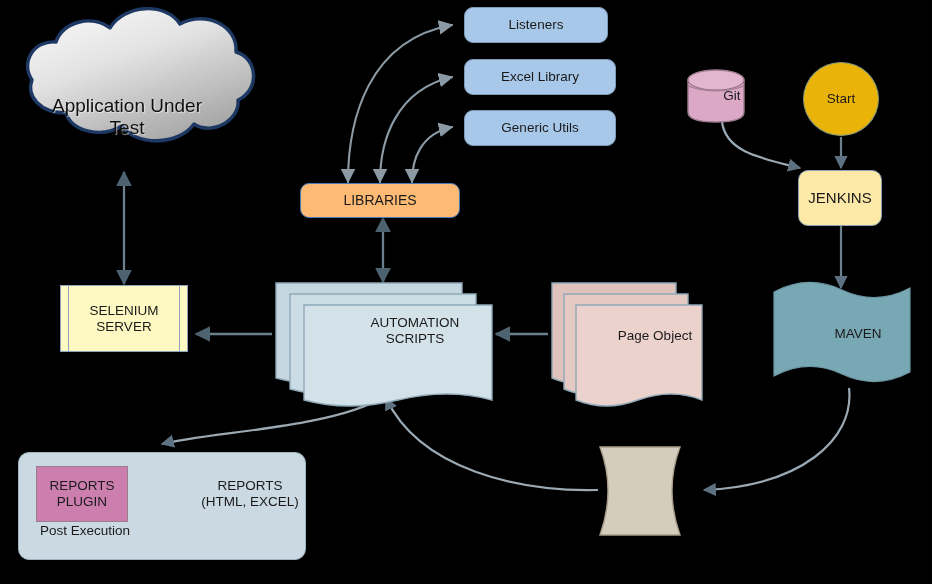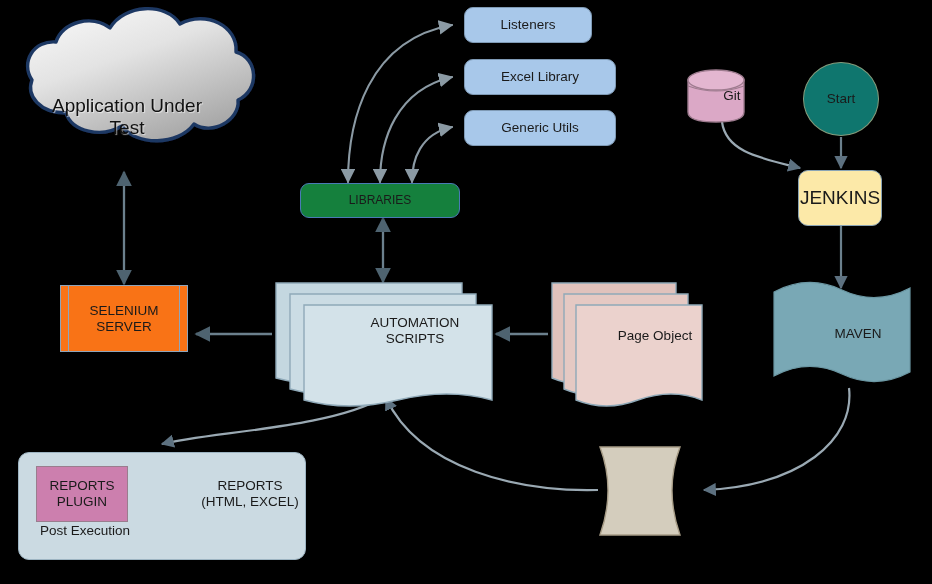--- a/index.html
+++ b/index.html
@@ -6,38 +6,38 @@
   #canvas{position:relative;width:932px;height:584px;background:#000;overflow:hidden;
           font-family:"Liberation Sans",sans-serif;}
   #svg{position:absolute;left:0;top:0;width:932px;height:584px;}
   .node{position:absolute;display:flex;align-items:center;justify-content:center;
         text-align:center;color:#1a1a1a;box-sizing:border-box;line-height:1.18;}
   .lbl{pointer-events:none;}
 
   
   .pill{background:#a8c8ea;border:1.3px solid #7f9ab5;border-radius:9px;font-size:13.5px;
         box-shadow:1px 1px 2px rgba(0,0,0,.35);}
-  .pill-main{background:#15803d;border:1.3px solid #4a7ab5;border-radius:9px;font-size:12px;
+  .pill-main{background:#fdba74;border:1.3px solid #4a7ab5;border-radius:9px;font-size:14px;
         box-shadow:1px 1px 2px rgba(0,0,0,.35);}
 
   
-  .jenkins{background:#fce9a8;border:1.6px solid #8aa4b5;border-radius:10px;font-size:19px;}
-
-  
-  .selenium{background:#f97316;border:1.4px solid #8fa5bb;font-size:13.5px;}
+  .jenkins{background:#fce9a8;border:1.6px solid #8aa4b5;border-radius:10px;font-size:15px;}
+
+  
+  .selenium{background:#fef9c3;border:1.4px solid #8fa5bb;font-size:13.5px;}
   .selenium:before,.selenium:after{content:"";position:absolute;top:0;bottom:0;width:0;
         border-left:1.4px solid #8fa5bb;}
   .selenium:before{left:7px;} .selenium:after{right:7px;}
 
   
   .postexec{background:#cbdae2;border:1.5px solid #9db4c2;border-radius:11px;}
   .repplugin{background:#cc7fae;border:1.4px solid #9a7d8e;font-size:13.5px;}
 
   
-  .startnode{background:#0f766e;border:1.5px solid #869c7c;border-radius:50%;font-size:13.5px;}
+  .startnode{background:#eab308;border:1.5px solid #869c7c;border-radius:50%;font-size:13.5px;}
 
   
   .t-cloud{position:absolute;font-weight:normal;font-size:19px;color:#111;text-align:center;
            width:230px;left:12px;top:95px;line-height:1.15;
            text-shadow:1px 1px 1px rgba(255,255,255,.6);}
   .t-in{position:absolute;font-size:13.5px;color:#1a1a1a;text-align:center;line-height:1.2;padding-left:16px;}
   .t-small{font-size:12.5px;}
 </style>
 </head>
 <body>
@@ -139,21 +139,21 @@
     <g>
       <path d="M177,456 L290,456 L290,540 Q262,526 234,540 Q205,554 177,540 Z" fill="#fbb469" stroke="#8fa9b8" stroke-width="1.5"></path>
     </g>
   </svg>
 
   <div class="t-cloud">
     <span>Application Under</span><br>
     <span>Test</span>
   </div>
 
-  <div class="node pill" style="left:464px;top:7px;width:128px;height:36px;">
+  <div class="node pill" style="left:464px;top:7px;width:144px;height:36px;">
     <span class="lbl">Listeners</span>
   </div>
   <div class="node pill" style="left:464px;top:59px;width:152px;height:36px;">
     <span class="lbl">Excel Library</span>
   </div>
   <div class="node pill" style="left:464px;top:110px;width:152px;height:36px;">
     <span class="lbl">Generic Utils</span>
   </div>
 
   <div class="node pill-main" style="left:300px;top:183px;width:160px;height:35px;">

